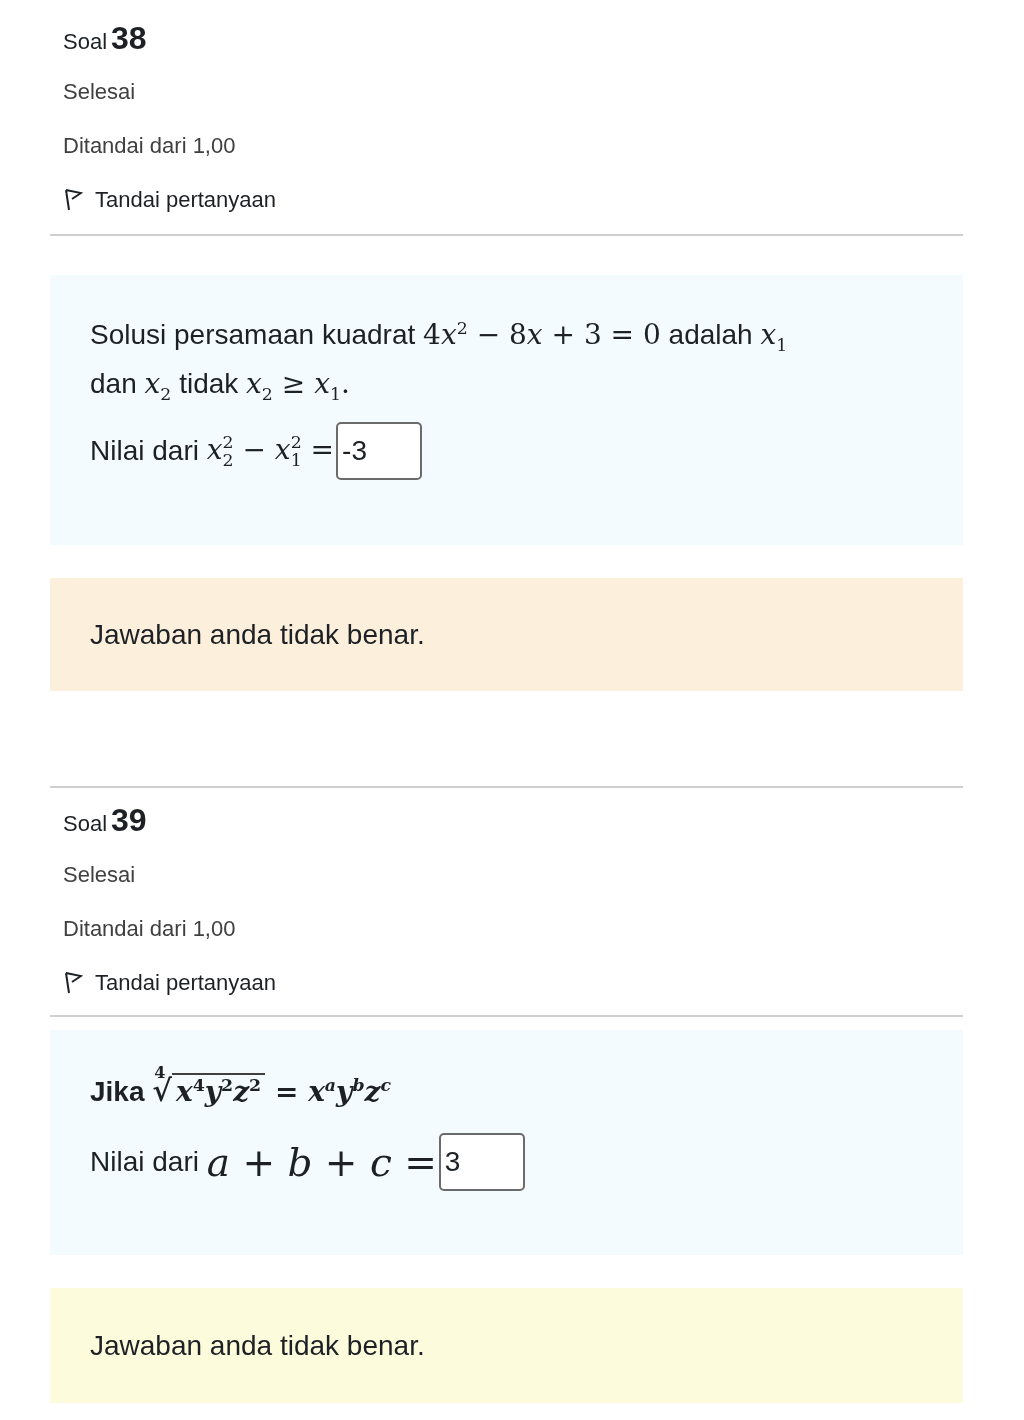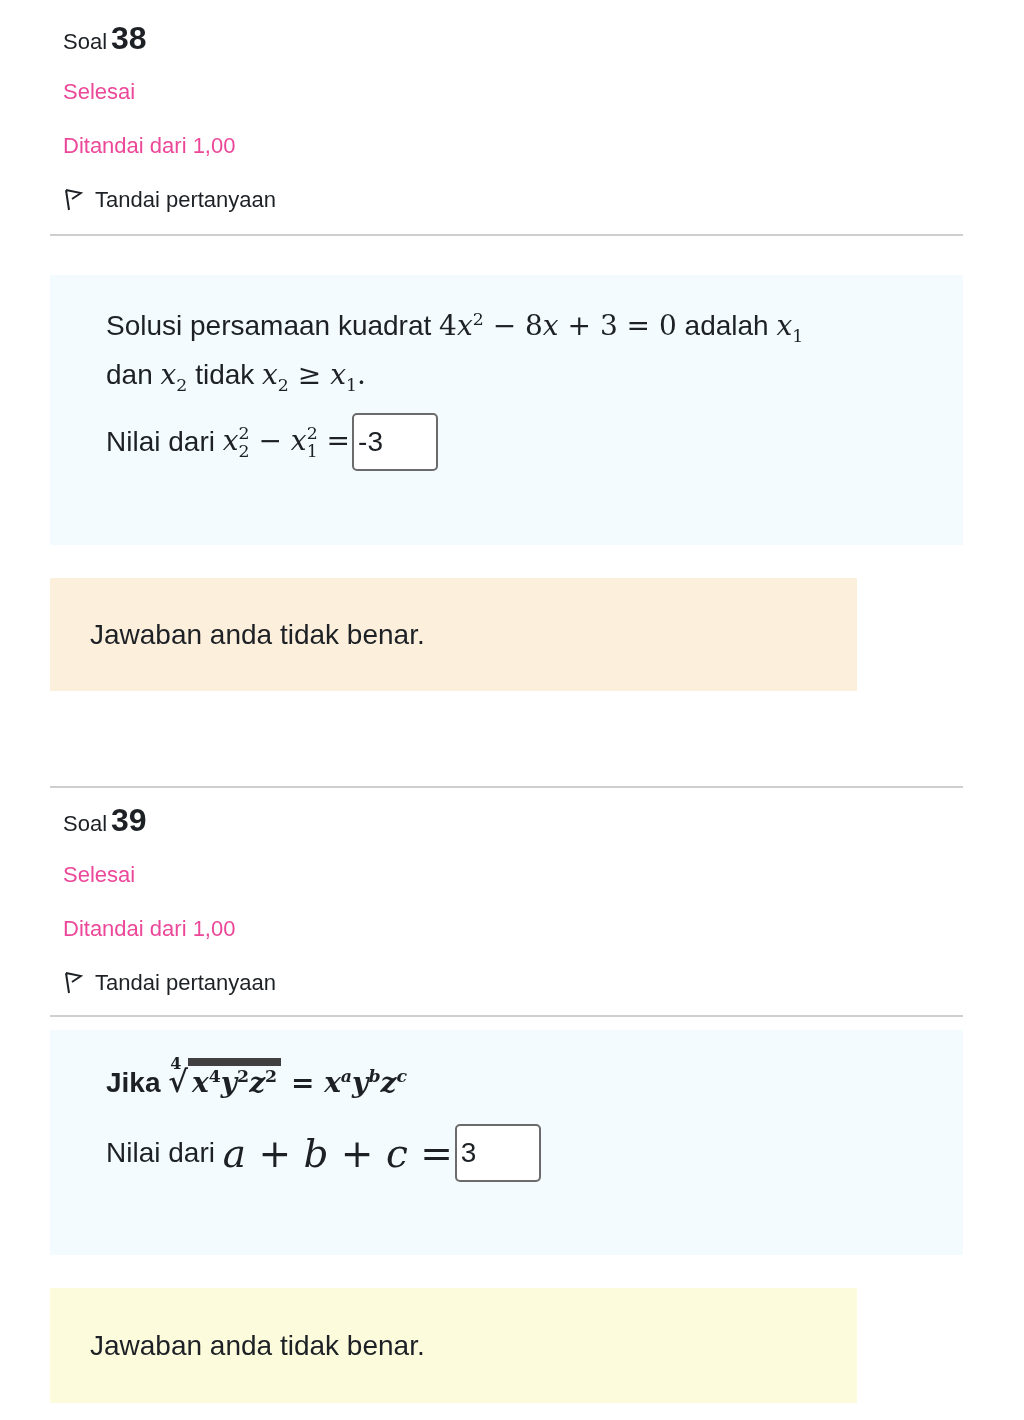--- a/index.html
+++ b/index.html
@@ -4,44 +4,44 @@
   <style>
     html, body { margin:0; padding:0; }
     body {
       width:1024px; height:1420px; background:#ffffff; overflow:hidden;
       font-family:"Liberation Sans", "DejaVu Sans", sans-serif; color:#1d2125;
       position:relative;
     }
     .info { position:absolute; left:50px; width:913px; }
     .qno { position:absolute; left:13px; font-size:22px; color:#1d2125; }
     .qno .num { font-size:32px; font-weight:bold; margin-left:4px; }
-    .meta { position:absolute; left:13px; font-size:22px; color:#ec4899; }
+    .meta { position:absolute; left:13px; font-size:22px; color:#404040; }
     .flag { position:absolute; left:13px; font-size:22px; display:flex; align-items:center; cursor:pointer; }
     .flag svg { margin-right:12px; }
     .rule { position:absolute; left:0; width:913px; height:2px; background:#cfcfcf; }
     .qtext {
       position:absolute; left:50px; width:913px; background:#f4fbfe;
       box-sizing:border-box; padding-left:40px;
     }
-    .line { position:absolute; left:56px; font-size:28px; color:#1d2125; white-space:nowrap; display:flex; align-items:baseline; }
+    .line { position:absolute; left:40px; font-size:28px; color:#1d2125; white-space:nowrap; display:flex; align-items:baseline;margin-top:9px; }
     .m { font-family:"DejaVu Serif","Liberation Serif",serif; font-style:italic; }
     .mr { font-family:"DejaVu Serif","Liberation Serif",serif; font-style:normal; }
     sup, sub { font-size:0.62em; font-family:"DejaVu Serif","Liberation Serif",serif; }
     .ans {
       display:inline-block; border:2px solid #6b6b6b; border-radius:5px; background:#fff;
       font-family:"Liberation Sans",sans-serif; font-size:28px; color:#1d2125;
       padding:0 4px; box-sizing:border-box; vertical-align:middle;
     }
     .feedback {
-      position:absolute; left:50px; width:807px; box-sizing:border-box; padding-left:40px;
+      position:absolute; left:50px; width:913px; box-sizing:border-box; padding-left:40px;
       font-size:28px; color:#1d2125; display:flex; align-items:center;
     }
     .root { position:relative; display:inline-block; }
     .root .idx { position:absolute; left:2px; top:-10px; font-size:16px; font-family:"DejaVu Serif",serif; font-style:normal;}
-    .rad { border-top:8px solid #404040; padding:0 4px; }
+    .rad { border-top:2px solid #404040; padding:0 4px; }
   </style>
 </head>
 <body>
 
 <div class="info" style="top:12px;height:230px;">
   <div class="qno" style="top:8px;">
     <span>Soal</span><span class="num">38</span>
   </div>
   <div class="meta" style="top:67px;">Selesai</div>
   <div class="meta" style="top:121px;">Ditandai dari 1,00</div>

